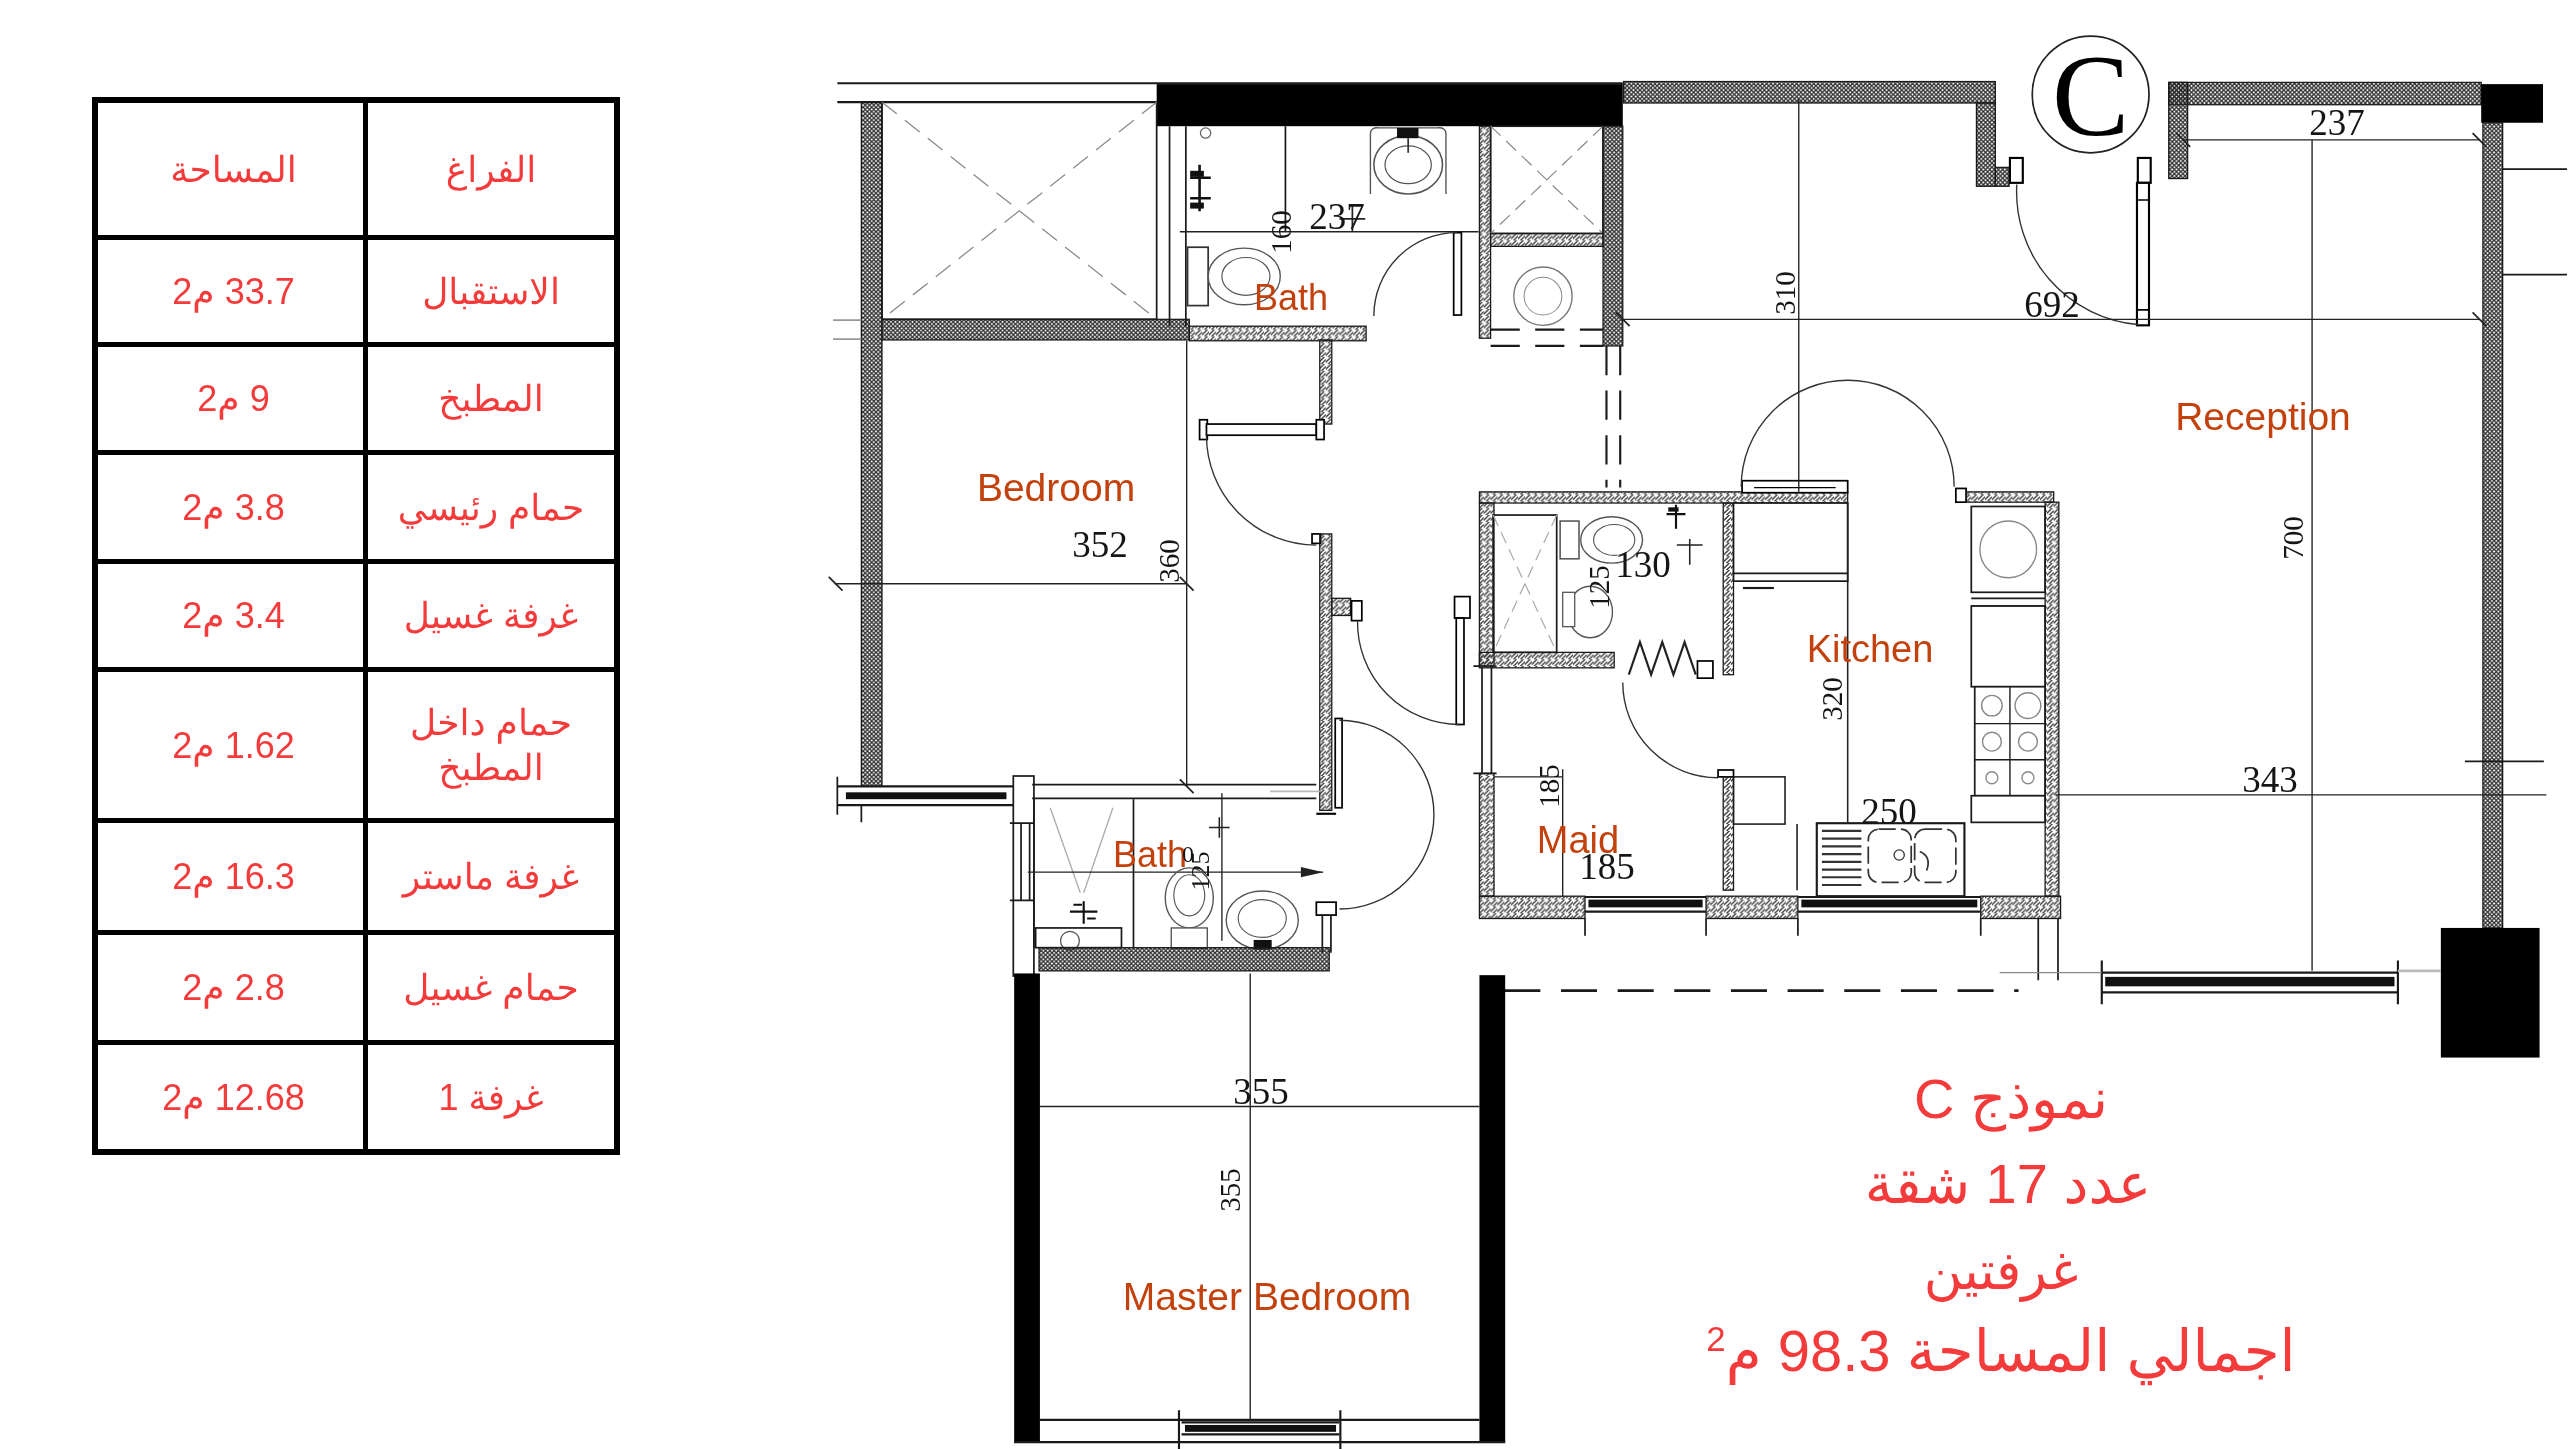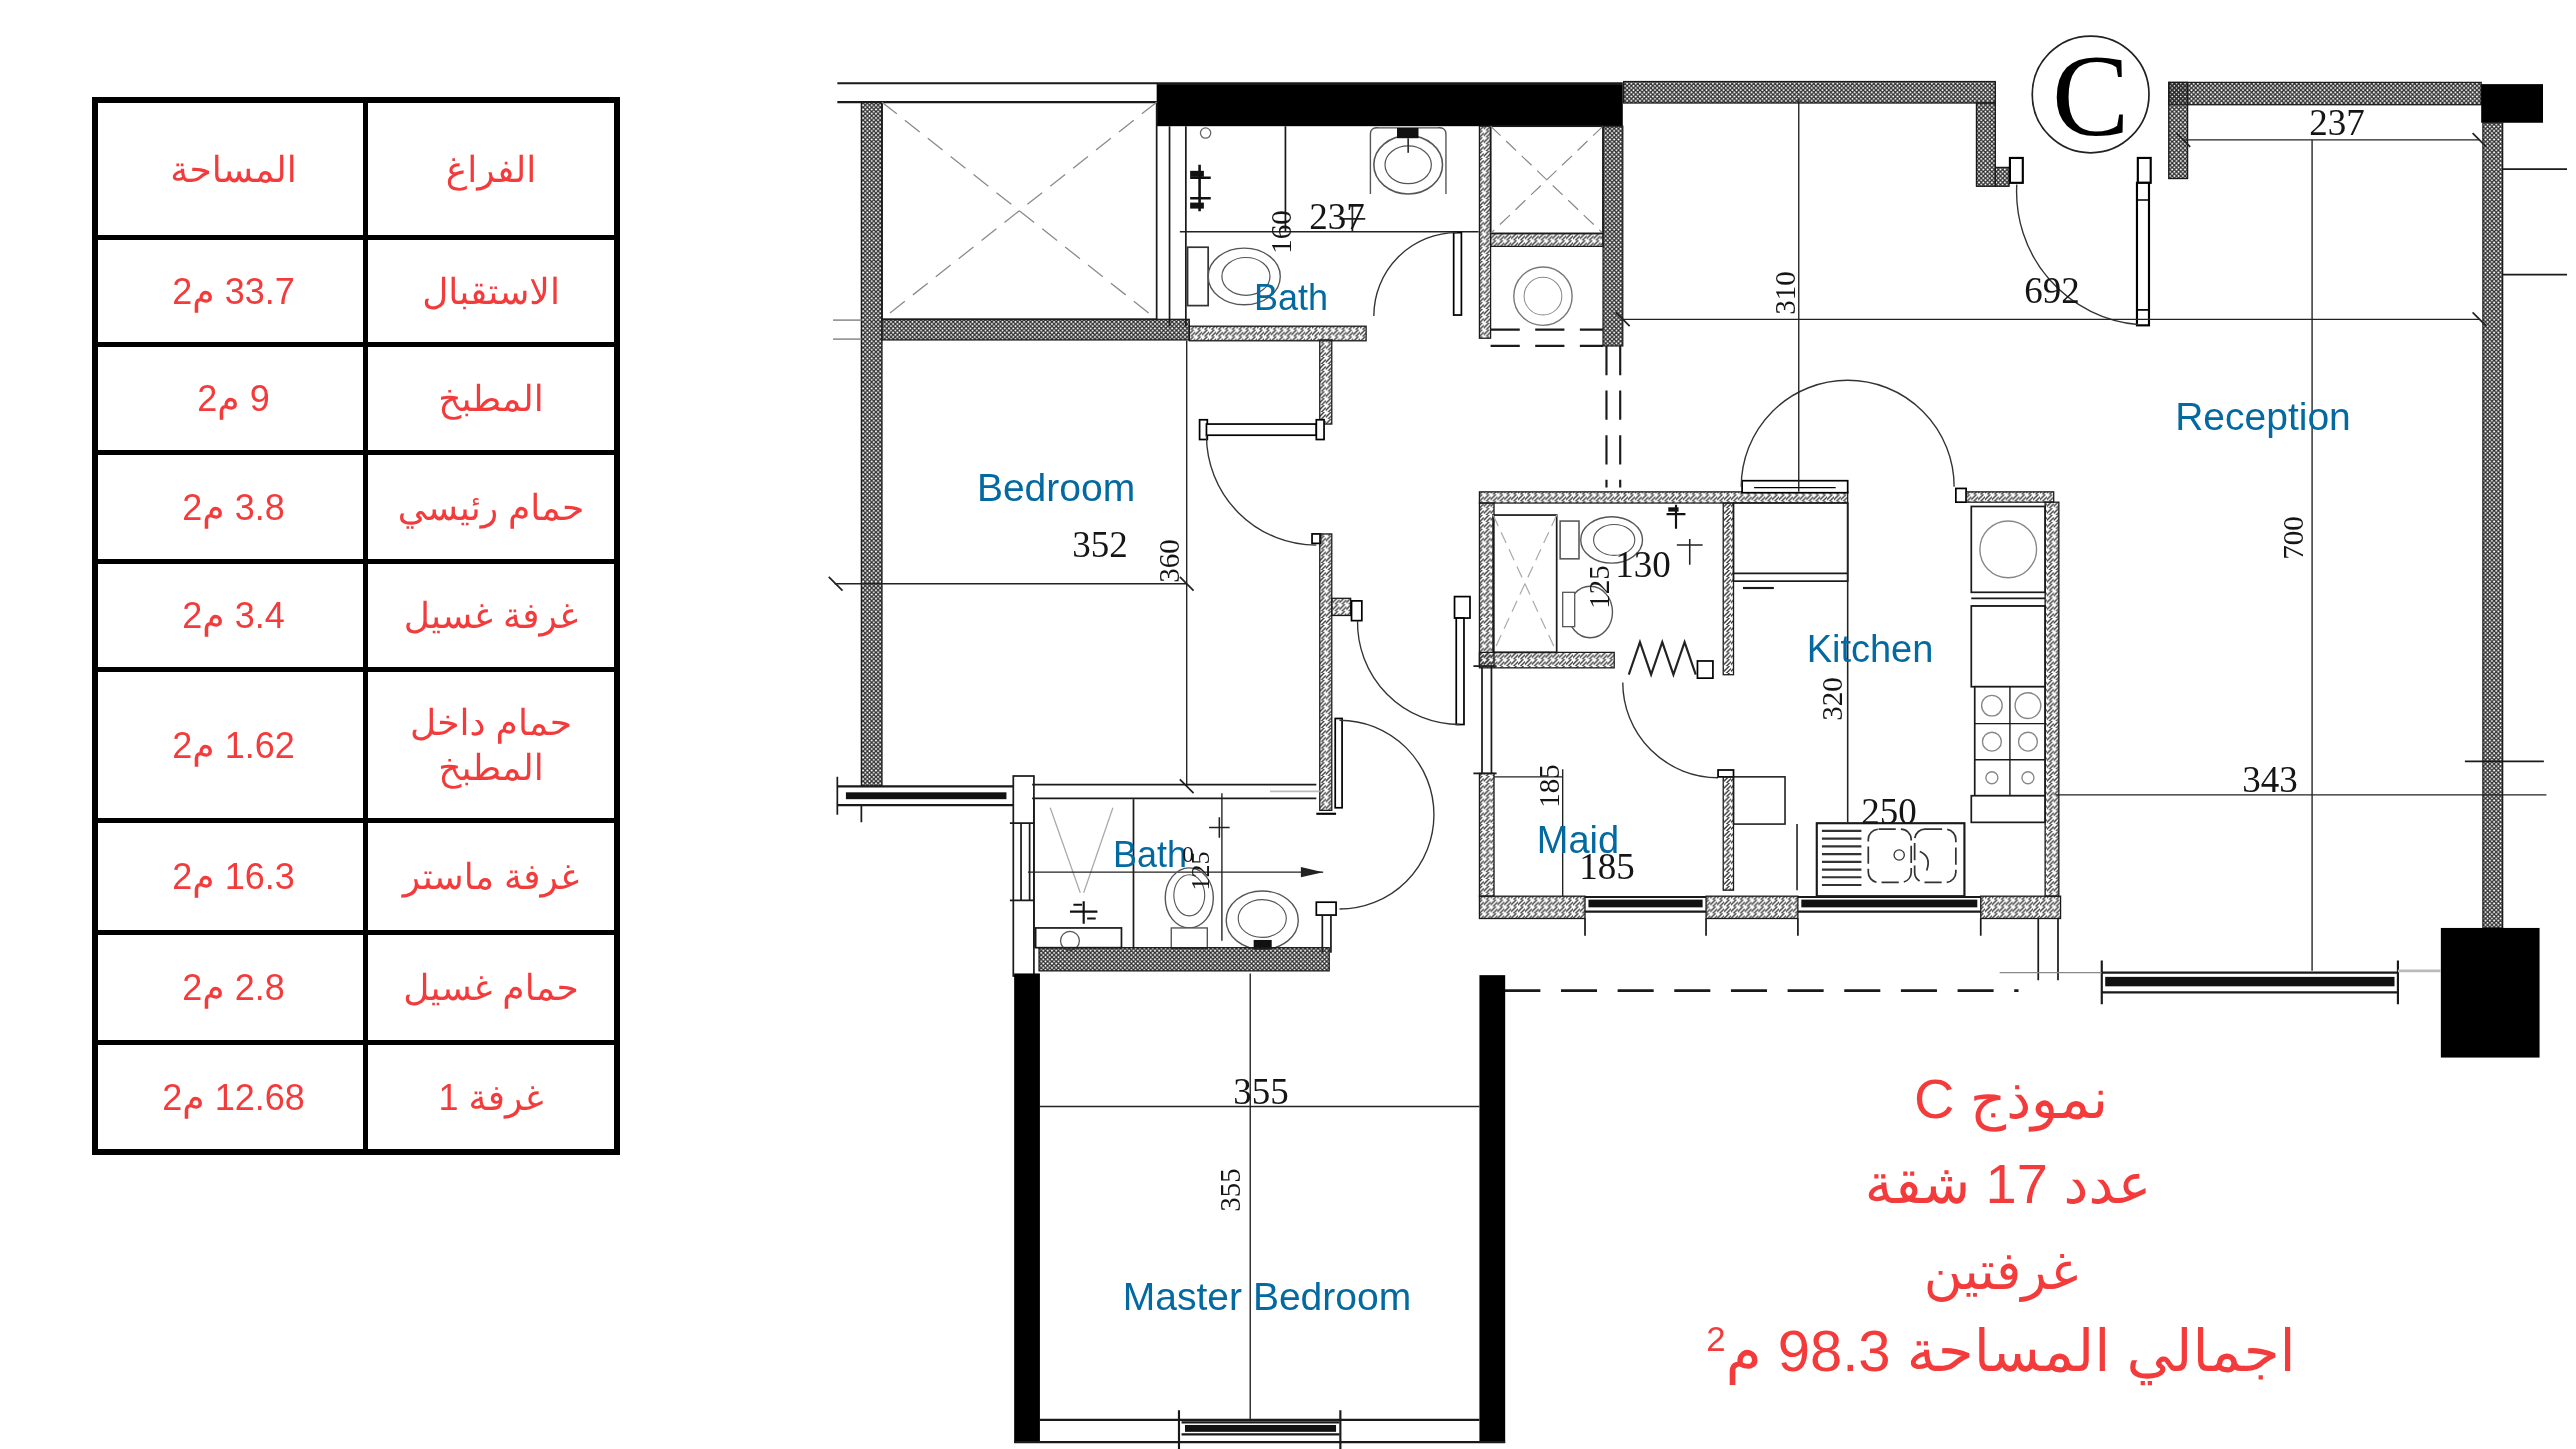--- a/index.html
+++ b/index.html
@@ -10,21 +10,21 @@
   .tbl{position:absolute;left:92px;top:97px;width:528px;height:1058px;
        border:6px solid #000;box-sizing:border-box;display:flex;flex-direction:column;
        direction:rtl;color:#f43b3b;}
   .trow{display:flex;box-sizing:border-box;border-top:5.2px solid #000;}
   .trow:first-child{border-top:none;}
   .tc{display:flex;align-items:center;justify-content:center;box-sizing:border-box;
       font-size:36px;line-height:1.25;text-align:center;}
   .cn{width:246px;}  
   .ca{width:264px;border-right:5.2px solid #000;} 
   
-  .lbl{position:absolute;color:#0369a1;font-size:39px;white-space:nowrap;
+  .lbl{position:absolute;color:#c2410c;font-size:39px;white-space:nowrap;
        transform:translate(-50%,-50%);text-align:right;}
   .dim{position:absolute;color:#151515;font-family:"Liberation Serif",serif;
        font-size:37px;white-space:nowrap;transform:translate(-50%,-50%);}
   .dimv{position:absolute;color:#151515;font-family:"Liberation Serif",serif;
         font-size:29px;white-space:nowrap;transform:translate(-50%,-50%) rotate(-90deg);}
   .red{position:absolute;color:#f43b3b;font-size:56px;white-space:nowrap;
        transform:translate(-50%,0);direction:rtl;}
 </style>
 </head>
 <body>
@@ -530,21 +530,21 @@
 
 <div class="lbl" style="left:1150px;top:855px;font-size:36px;">Bath</div>
 
 <div class="lbl" style="left:1267px;top:1297px;">Master Bedroom</div>
 
 <div class="dim" style="left:1100px;top:544px;">352</div>
 <div class="dimv" style="left:1169px;top:561px;">360</div>
 <div class="dim" style="left:1337px;top:216px;">237</div>
 <div class="dimv" style="left:1281px;top:232px;">160</div>
 <div class="dim" style="left:2337px;top:122px;">237</div>
-<div class="dim" style="left:2052px;top:290px;">692</div>
+<div class="dim" style="left:2052px;top:304px;">692</div>
 <div class="dimv" style="left:1785px;top:293px;">310</div>
 <div class="dimv" style="left:2293px;top:538px;">700</div>
 <div class="dim" style="left:2270px;top:779px;">343</div>
 <div class="dimv" style="left:1832px;top:699px;">320</div>
 <div class="dim" style="left:1889px;top:811px;">250</div>
 <div class="dimv" style="left:1549px;top:786px;">185</div>
 <div class="dim" style="left:1607px;top:866px;">185</div>
 <div class="dim" style="left:1643px;top:564px;">130</div>
 <div class="dimv" style="left:1599px;top:587px;">125</div>
 <div class="dim" style="left:1261px;top:1091px;">355</div>

